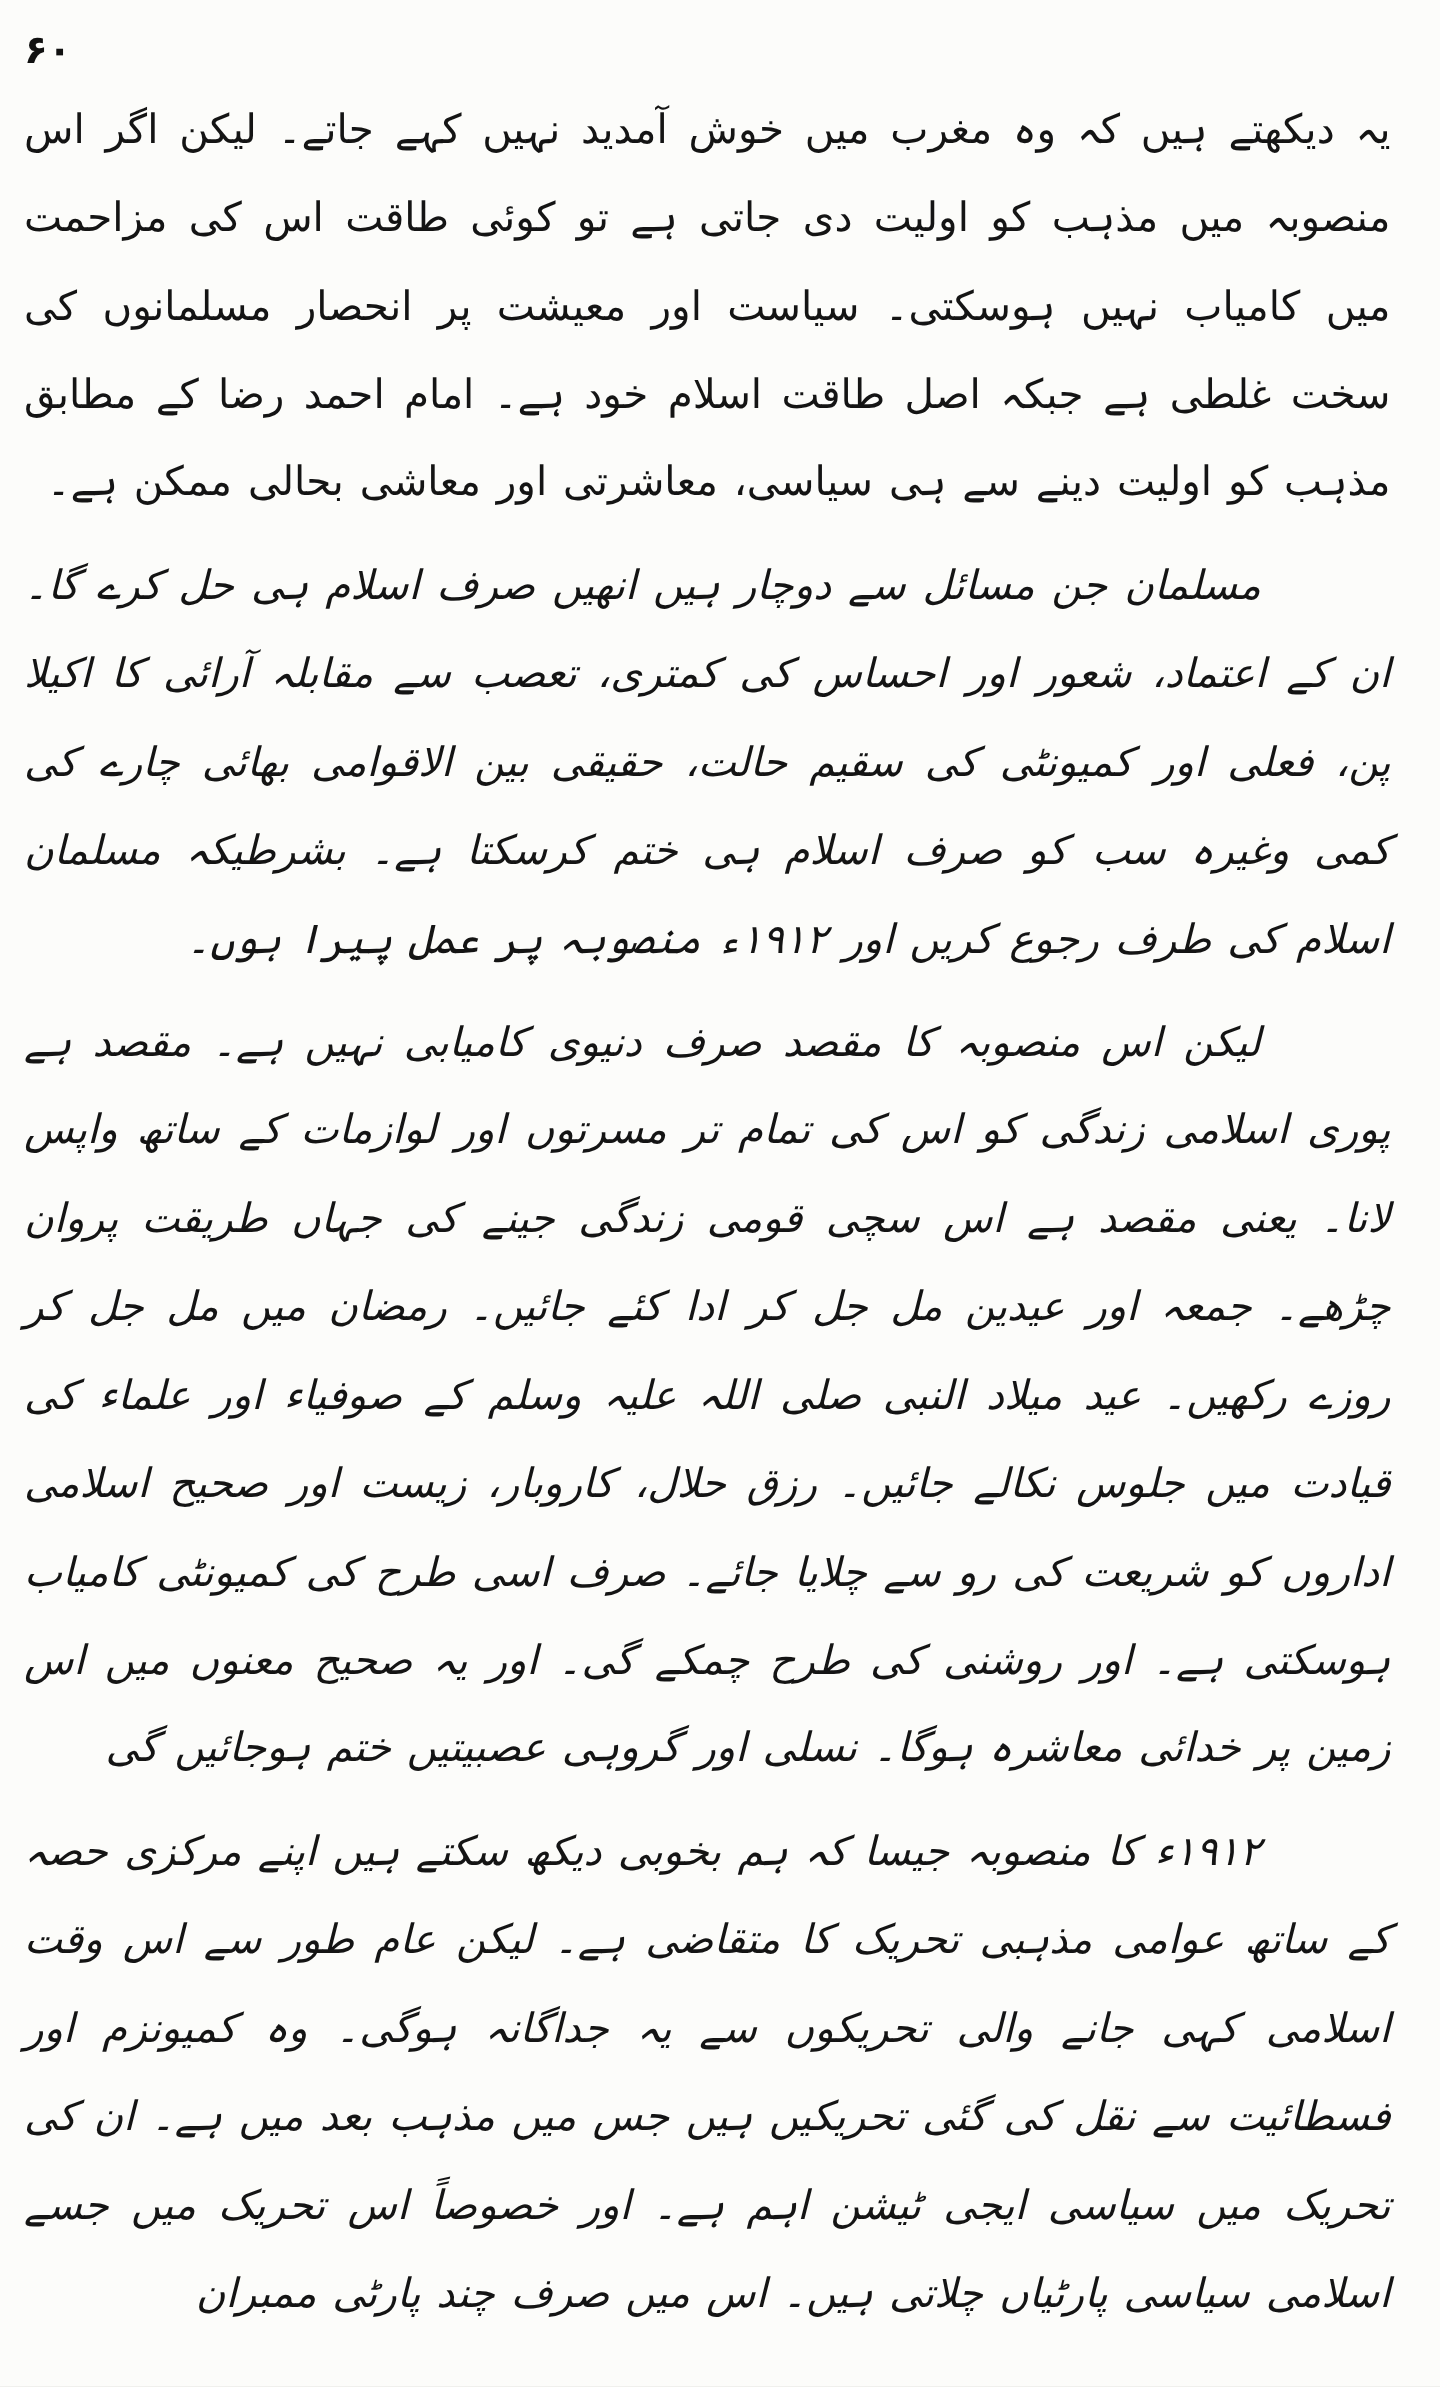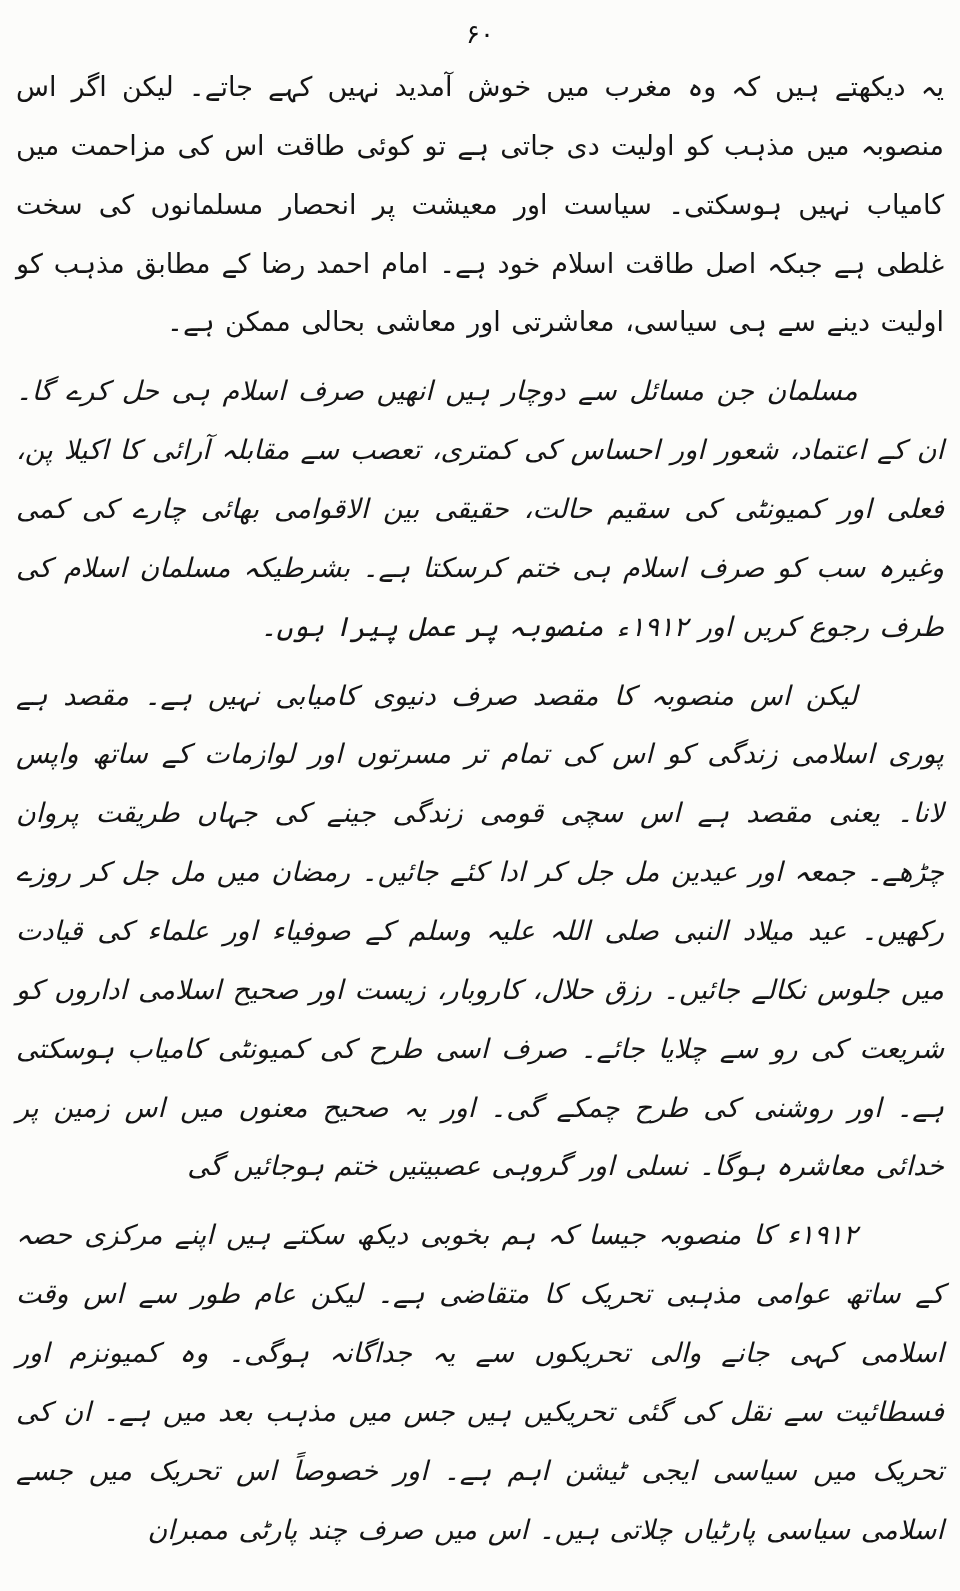--- a/index.html
+++ b/index.html
@@ -14,34 +14,34 @@
     margin: 0 auto;
     background: #fcfcfa;
     color: #161616;
     font-family: "DejaVu Sans", sans-serif;
     direction: rtl;
     overflow: hidden;
     box-sizing: border-box;
     padding: 14px 16px 10px 16px;
   }
   .page-number {
-    text-align: center;
+    text-align: left;
     font-size: 26px;
-    font-weight: normal;
+    font-weight: bold;
     color: #111;
     height: 44px;
     line-height: 40px;
     letter-spacing: 2px;
   }
   .text-block {
     direction: rtl;
     text-align: justify;
   }
   .para {
-    margin: 0 0 10px 0;
+    margin: 0 17px 10px 0;
     font-size: 27px;
     line-height: 2.18;
     word-spacing: 2px;
     color: #141414;
   }
   .para.indent {
     text-indent: 3.2em;
     font-style: italic;
   }
   .para:last-child {

